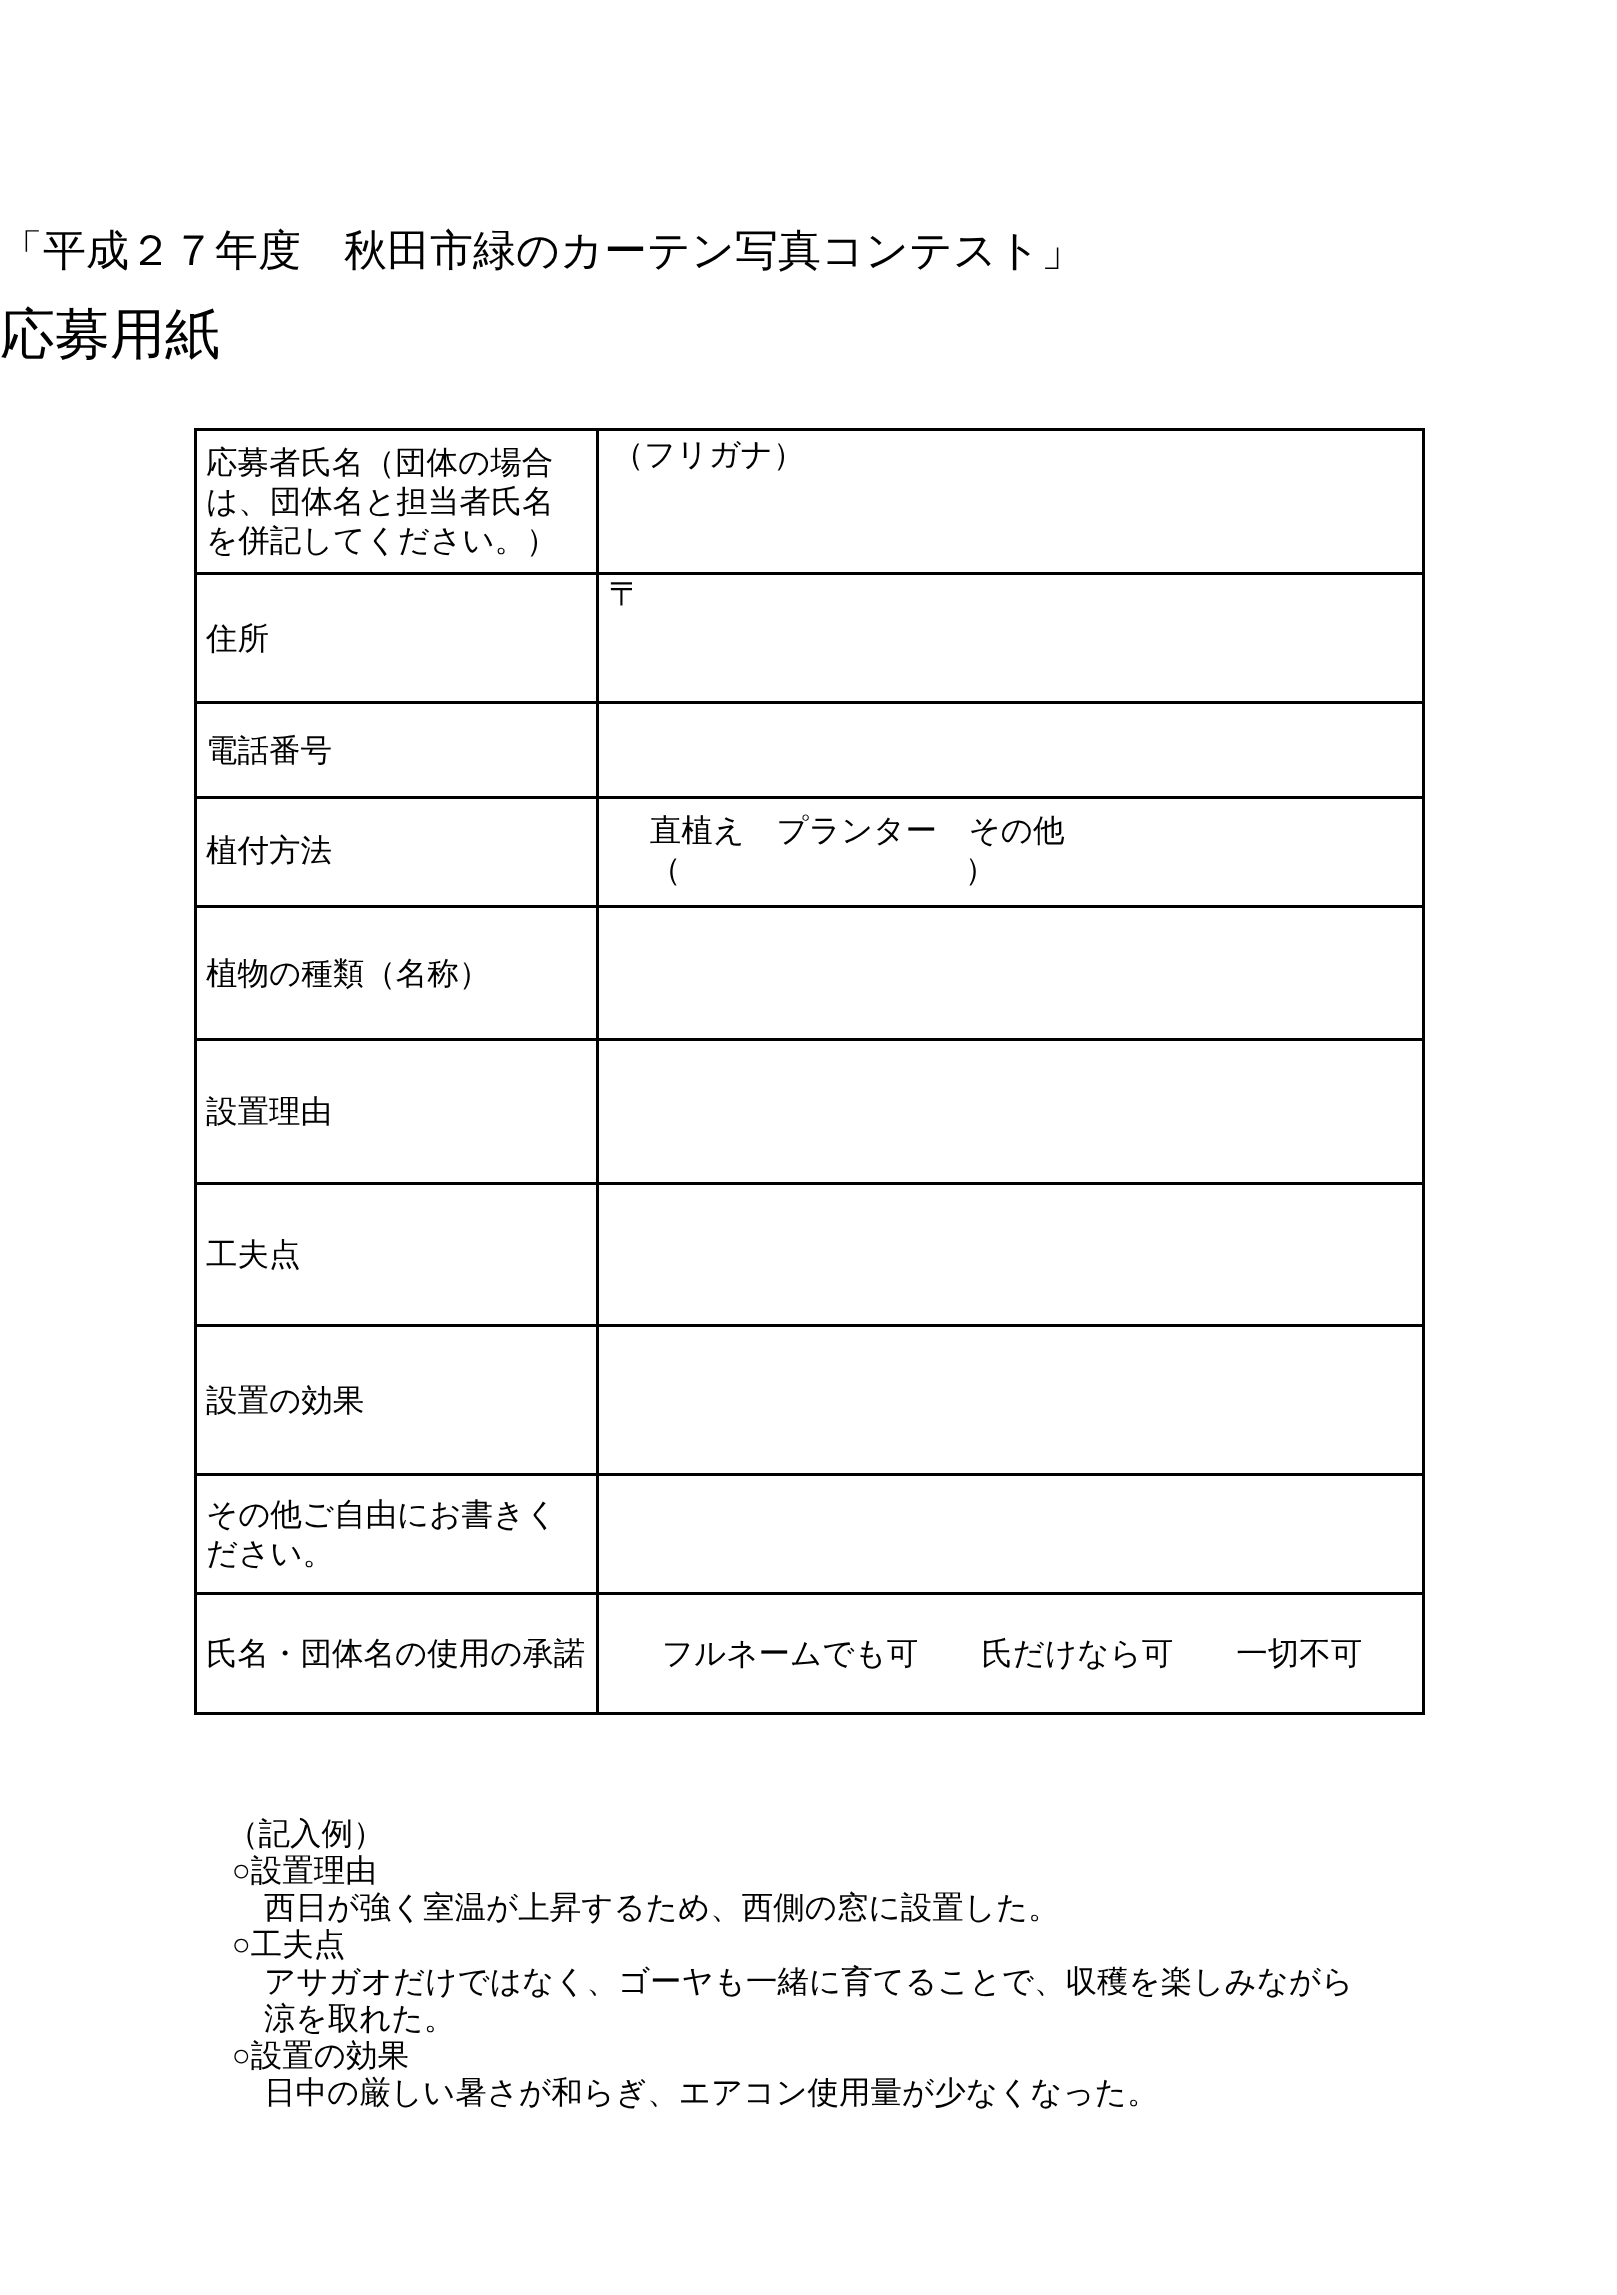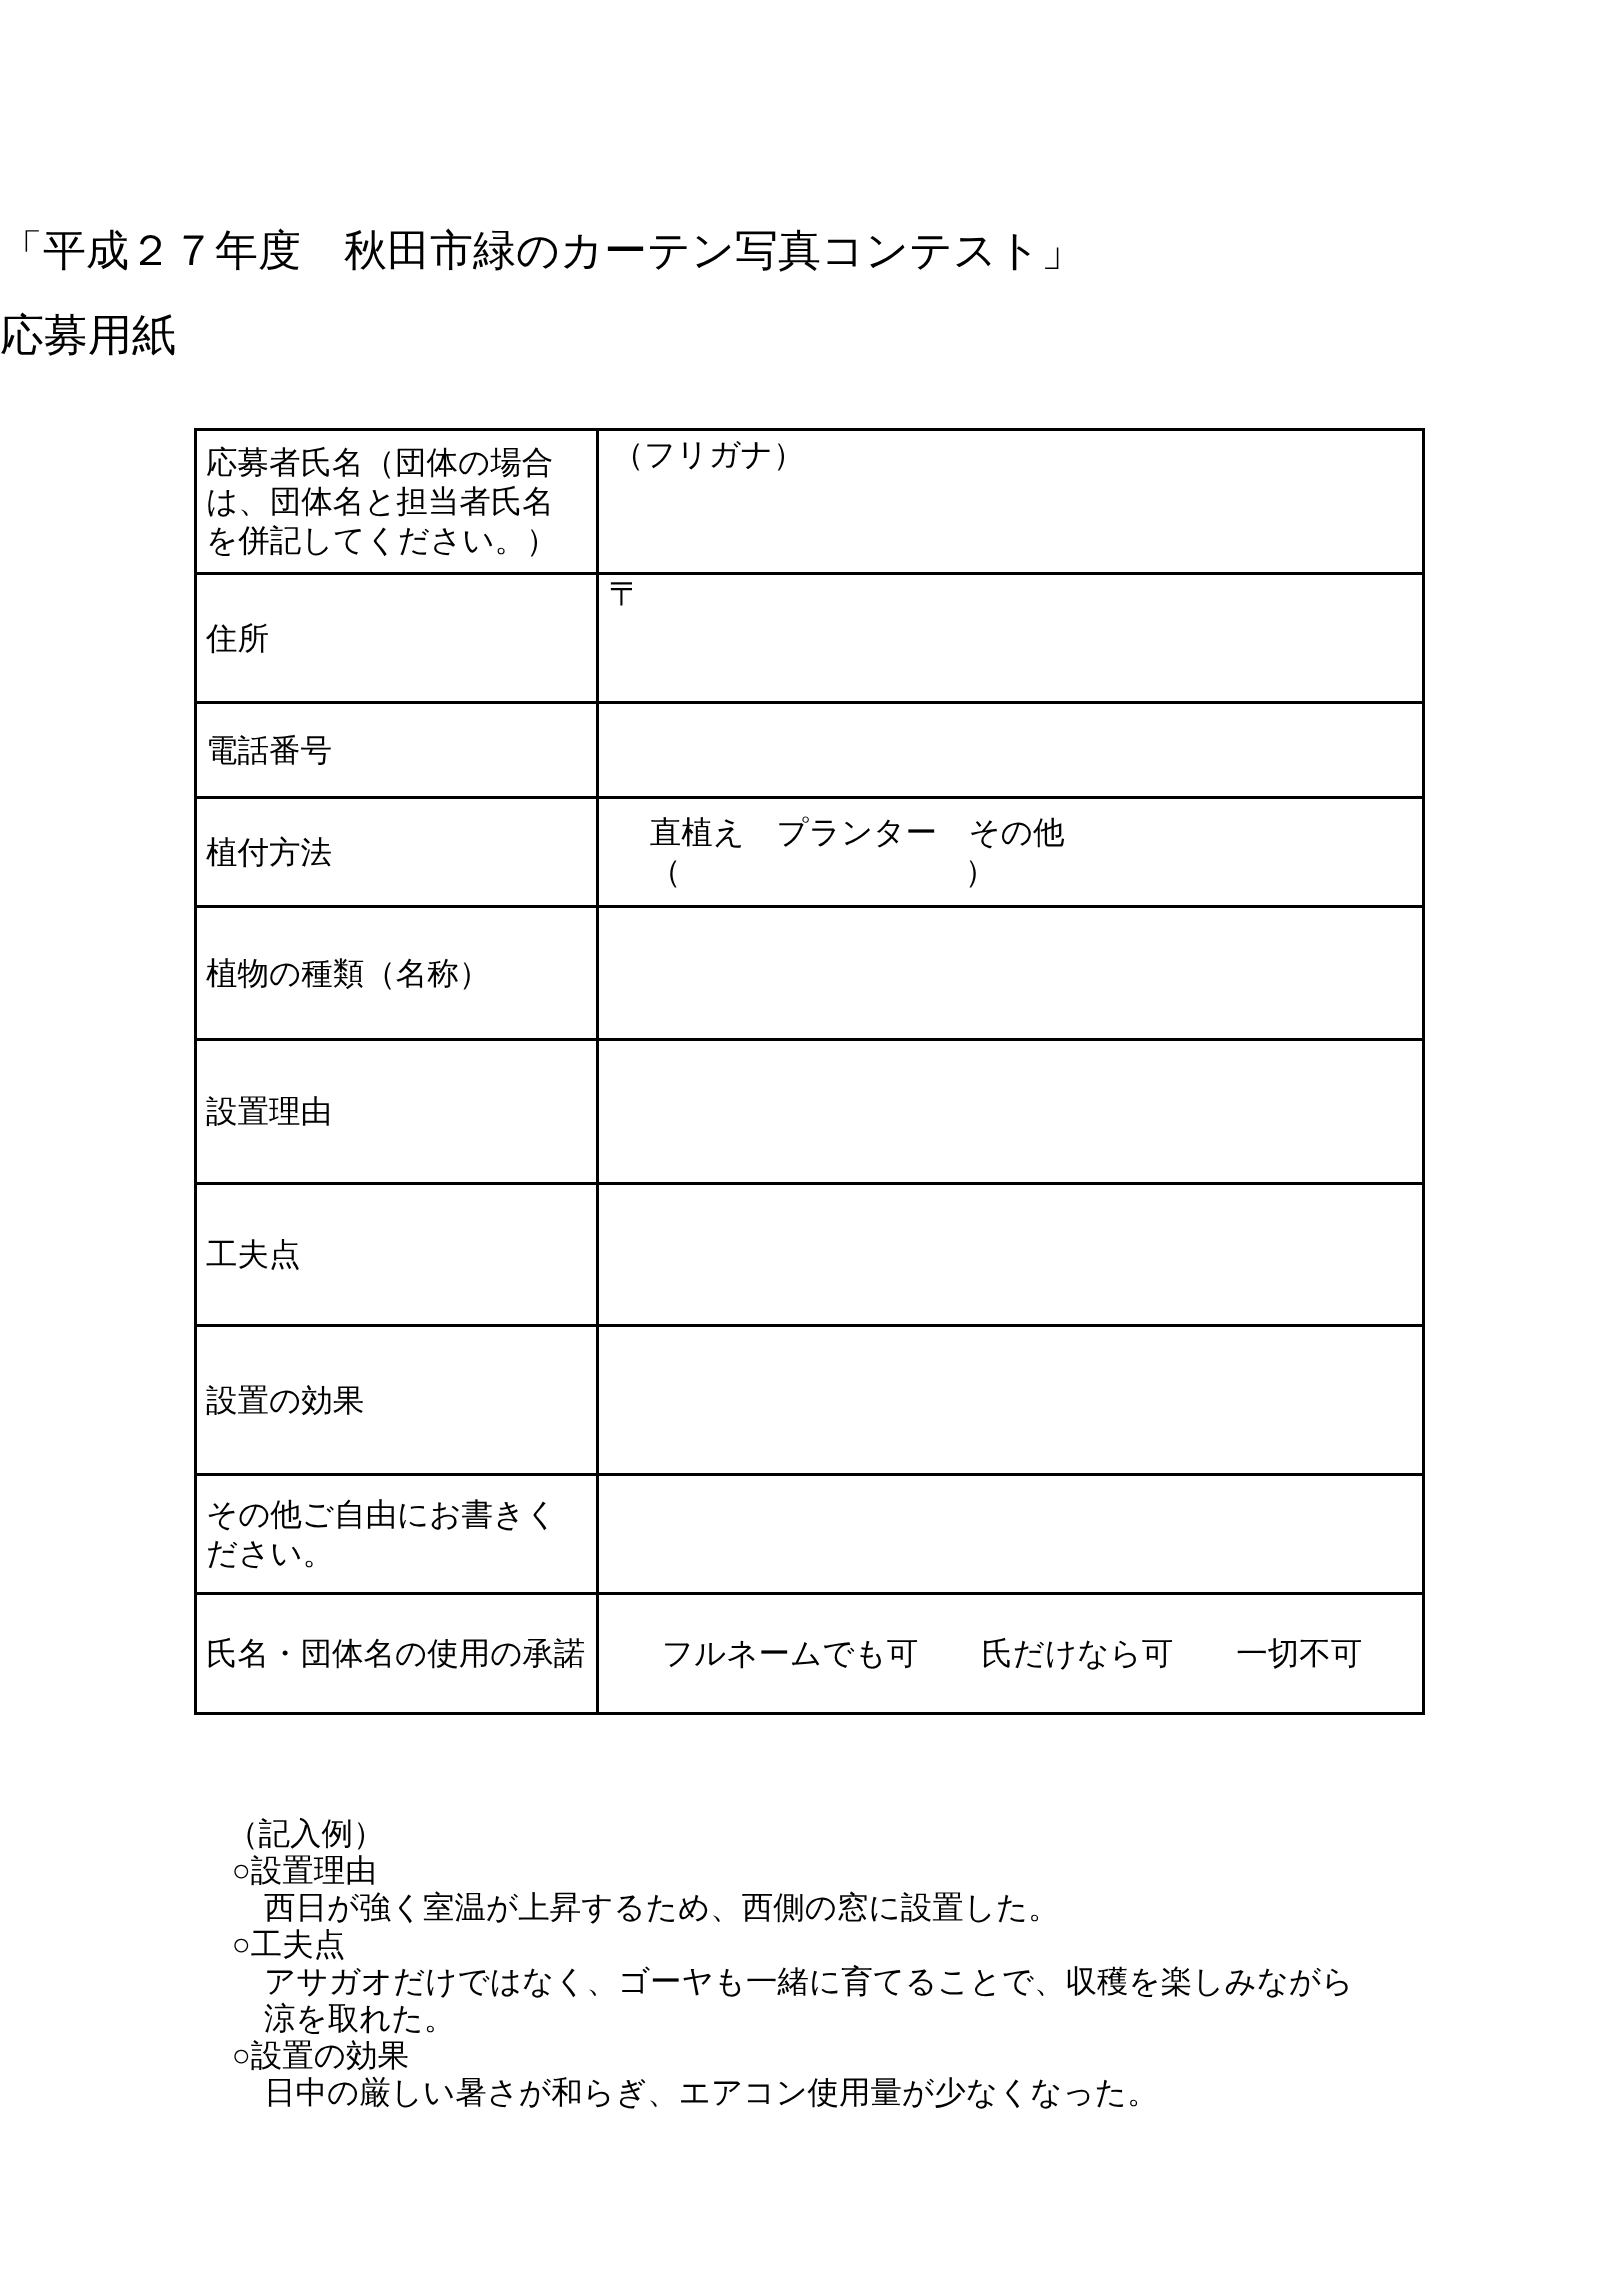--- a/index.html
+++ b/index.html
@@ -27,21 +27,21 @@
   }
   .doc-title {
     font-size: 43px;
     font-weight: 500;
     line-height: 47px;
     letter-spacing: 0px;
     white-space: nowrap;
   }
   .doc-subtitle {
     margin-top: 37px;
-    font-size: 44px;
+    font-size: 55px;
     font-weight: 500;
     line-height: 47px;
   }
 
   
   table.form {
     position: absolute;
     left: 194px;
     top: 428px;
     width: 1231px;
@@ -67,21 +67,21 @@
     padding: 3.9px 13.8px;
     vertical-align: middle;
   }
   td.cell-value.v-top {
     vertical-align: top;
     padding-top: 3.9px;
   }
   tr.r1  { height: 144px; }
   tr.r2  { height: 129px; }
   tr.r3  { height: 95px;  }
-  tr.r4  { height: 109px; }
+  tr.r4  { height: 109px; font-family: Liberation Mono, monospace; }
   tr.r5  { height: 133px; }
   tr.r6  { height: 144px; }
   tr.r7  { height: 142px; }
   tr.r8  { height: 149px; }
   tr.r9  { height: 119px; }
   tr.r10 { height: 120px; }
   tr.r4  td.cell-value { padding-left: 51px; }
   tr.r10 td.cell-value { padding-left: 63px; }
   tr.r2  td.cell-value { font-size: 33px; line-height: 35px; padding-top: 2px; padding-left: 9.9px; }
 

